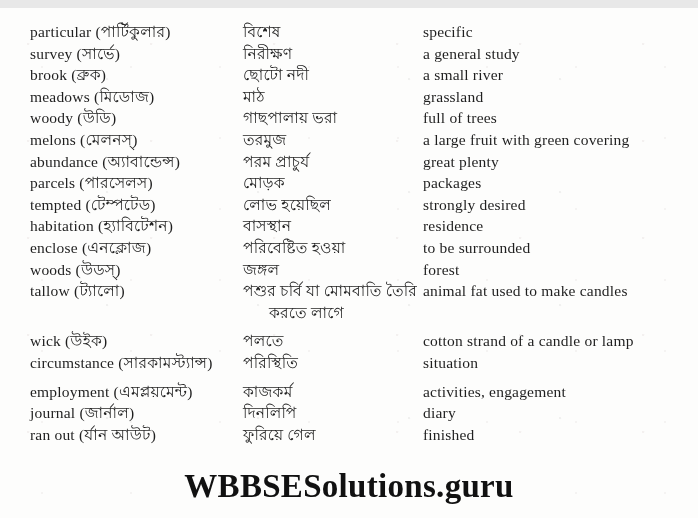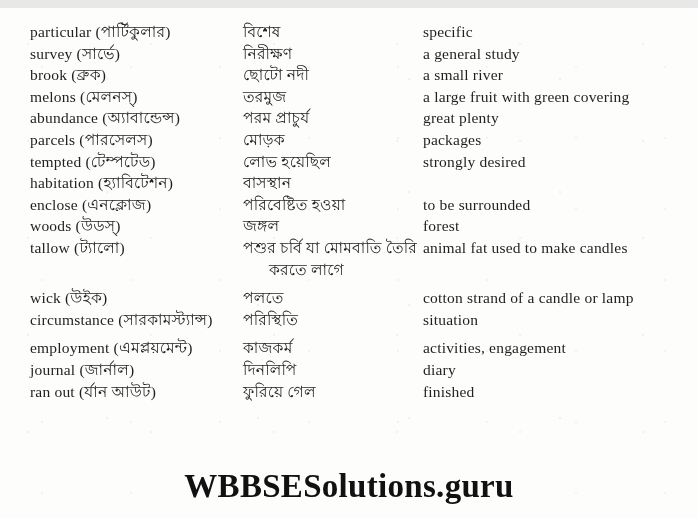--- a/index.html
+++ b/index.html
@@ -80,21 +80,31 @@
     <div class="c2">নিরীক্ষণ</div>
     <div class="c3">a general study</div>
   </div>
 
   <div class="row">
     <div class="c1">brook (ব্রুক)</div>
     <div class="c2">ছোটো নদী</div>
     <div class="c3">a small river</div>
   </div>
 
+  <div class="row">
+    <div class="c1">meadows (মিডোজ)</div>
+    <div class="c2">মাঠ</div>
+    <div class="c3">grassland</div>
+  </div>
 
+  <div class="row">
+    <div class="c1">woody (উডি)</div>
+    <div class="c2">গাছপালায় ভরা</div>
+    <div class="c3">full of trees</div>
+  </div>
 
   <div class="row">
     <div class="c1">melons (মেলনস্)</div>
     <div class="c2">তরমুজ</div>
     <div class="c3">a large fruit with green covering</div>
   </div>
 
   <div class="row">
     <div class="c1">abundance (অ্যাবান্ডেন্স)</div>
     <div class="c2">পরম প্রাচুর্য</div>
@@ -109,20 +119,21 @@
 
   <div class="row">
     <div class="c1">tempted (টেম্পটেড)</div>
     <div class="c2">লোভ হয়েছিল</div>
     <div class="c3">strongly desired</div>
   </div>
 
   <div class="row">
     <div class="c1">habitation (হ্যাবিটেশন)</div>
     <div class="c2">বাসস্থান</div>
+    <div class="c3">residence</div>
   </div>
 
   <div class="row">
     <div class="c1">enclose (এনক্লোজ)</div>
     <div class="c2">পরিবেষ্টিত হওয়া</div>
     <div class="c3">to be surrounded</div>
   </div>
 
   <div class="row">
     <div class="c1">woods (উডস্)</div>

